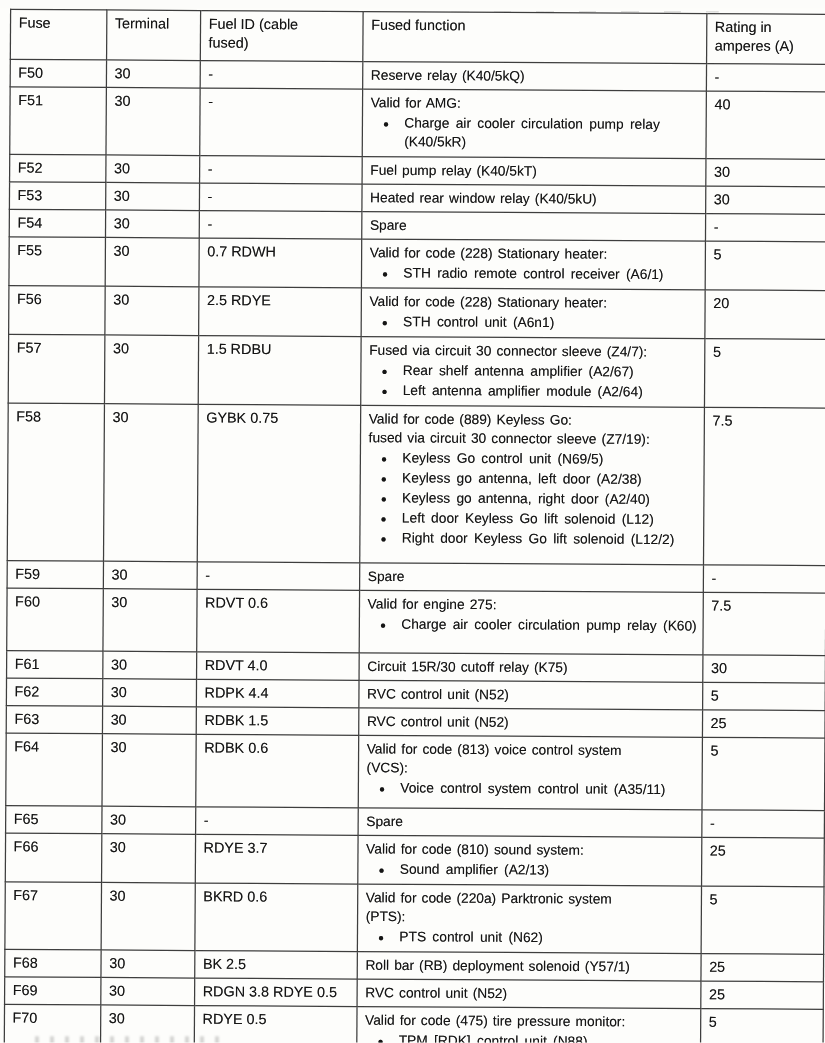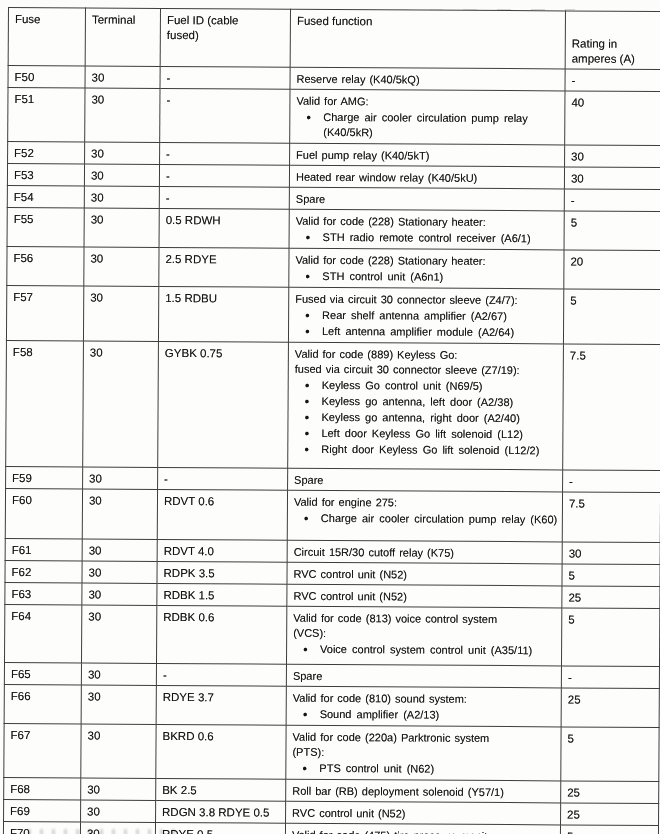--- a/index.html
+++ b/index.html
@@ -51,21 +51,21 @@
     font-weight: normal;
     font-size: 11.5px;
     line-height: 15px;
     padding: 4px 4px 2px 6px;
     color: #151515;
     text-shadow: 0 0 .5px rgba(20,20,20,.55);
     overflow: hidden;
   }
   thead tr { height: 40px; }
   .hdr-cable  { display: block; max-width: 92px; }
-  .hdr-rating { display: block; max-width: 72px; margin-top: 21px; }
+  .hdr-rating { display: block; max-width: 72px; }
   tbody tr { height: 22px; }
   tbody tr:nth-child(2)  { height: 48px; }  
   tbody tr:nth-child(6)  { height: 38px; }  
   tbody tr:nth-child(7)  { height: 38px; }  
   tbody tr:nth-child(8)  { height: 52px; }  
   tbody tr:nth-child(9)  { height: 126px; } 
   tbody tr:nth-child(11) { height: 50px; }  
   tbody tr:nth-child(15) { height: 58px; }  
   tbody tr:nth-child(17) { height: 38px; }  
   tbody tr:nth-child(18) { height: 52px; }  
@@ -153,21 +153,21 @@
           <td>30</td>
           <td>-</td>
           <td class="fn">
             <div class="fn-line">Spare</div>
           </td>
           <td>-</td>
         </tr>
         <tr>
           <td>F55</td>
           <td>30</td>
-          <td>0.5 RDWH</td>
+          <td>0.7 RDWH</td>
           <td class="fn">
             <div class="fn-line">Valid for code (228) Stationary heater:</div>
             <div class="fn-line bl"><span class="bdot">●</span>STH radio remote control receiver (A6/1)</div>
           </td>
           <td>5</td>
         </tr>
         <tr>
           <td>F56</td>
           <td>30</td>
           <td>2.5 RDYE</td>
@@ -227,21 +227,21 @@
           <td>30</td>
           <td>RDVT 4.0</td>
           <td class="fn">
             <div class="fn-line">Circuit 15R/30 cutoff relay (K75)</div>
           </td>
           <td>30</td>
         </tr>
         <tr>
           <td>F62</td>
           <td>30</td>
-          <td>RDPK 3.5</td>
+          <td>RDPK 4.4</td>
           <td class="fn">
             <div class="fn-line">RVC control unit (N52)</div>
           </td>
           <td>5</td>
         </tr>
         <tr>
           <td>F63</td>
           <td>30</td>
           <td>RDBK 1.5</td>
           <td class="fn">

